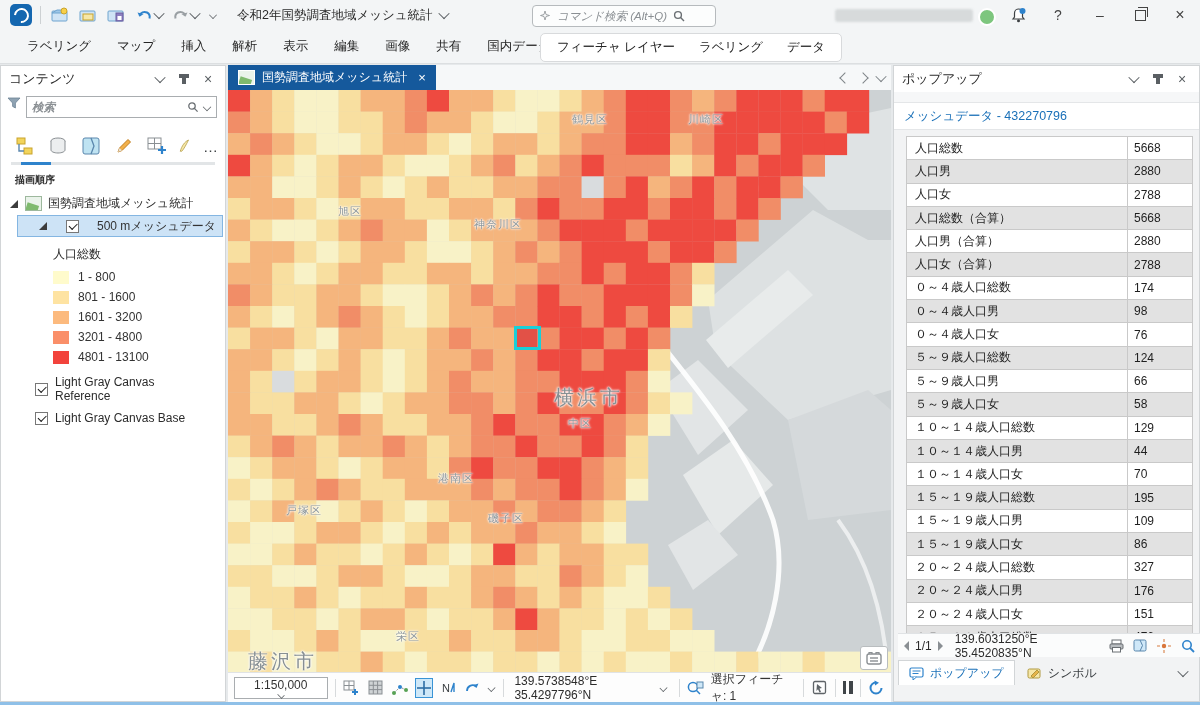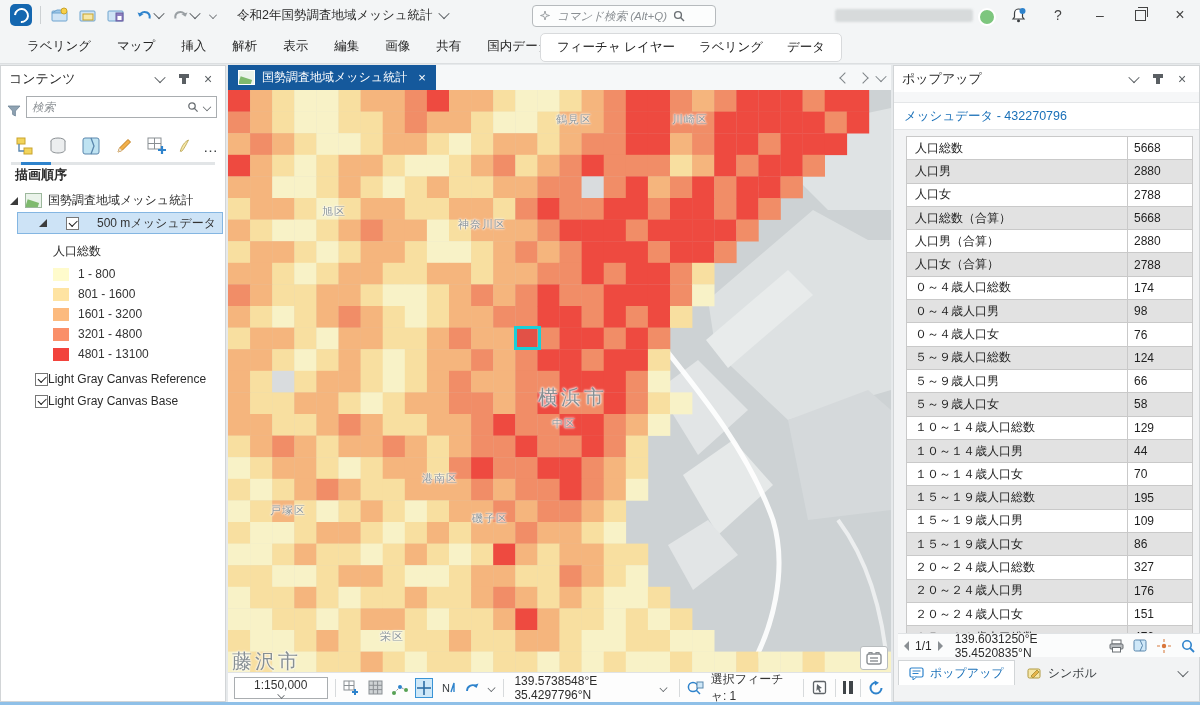--- a/index.html
+++ b/index.html
@@ -30,48 +30,48 @@
   .ctxtab{padding:0 12px;font-size:12.5px;color:#252525;line-height:25px;}
   
   .panel{position:absolute;background:#fff;border:1px solid #d2d5d7;box-sizing:border-box;}
   .phead{height:26px;display:flex;align-items:center;padding:0 8px;font-size:13px;color:#2b2b2b;}
   .phead .sp{flex:1;}
   .picon{width:18px;height:18px;display:flex;align-items:center;justify-content:center;color:#5a5f63;margin-left:6px;}
   .pin-glyph{display:inline-block;width:4px;height:10px;background:#5a5f63;position:relative;}
   .pin-glyph:before{content:"";position:absolute;left:-3px;top:0;width:10px;height:4px;background:#5a5f63;}
   
   #contents{left:0;top:65px;width:226px;height:637px;}
-  .searchrow{display:flex;align-items:flex-end;padding:4px 8px 2px 6px;gap:5px;}
+  .searchrow{display:flex;align-items:flex-start;padding:4px 8px 2px 6px;gap:5px;font-weight:bold;}
   .funnel{width:14px;height:14px;}
   .searchbox{flex:1;height:20px;border:1px solid #a9adb0;display:flex;align-items:center;padding:0 5px;gap:4px;background:#fff;}
   .searchbox .ph{flex:1;color:#8a8f93;font-style:italic;font-size:11.5px;}
   .ctoolbar{display:flex;align-items:flex-end;gap:9px;padding:8px 0 0 12px;height:30px;}
   .ctool{width:24px;height:24px;display:flex;align-items:center;justify-content:center;}
   .ctool-underline{height:3px;margin:4px 10px 0 10px;background:#e2e5e7;position:relative;}
   .ctool-underline .active{position:absolute;left:10px;top:0;width:30px;height:3px;background:#2e83cc;}
-  .cheading{font-weight:bold;font-size:13px;color:#2b2b2b;padding:1px 0 6px 14px;}
+  .cheading{font-weight:bold;font-size:10px;color:#2b2b2b;padding:8px 0 6px 14px;}
   .treerow{display:flex;align-items:center;gap:6px;height:21px;padding-left:8px;font-size:12px;color:#2b2b2b;}
   .expander{width:0;height:0;border-left:5px solid transparent;border-top:5px solid transparent;border-bottom:5px solid #3c3c3c;border-right:5px solid #3c3c3c;transform:scale(.8);}
   .mapthumb{width:15px;height:13px;background:#eaf3ea;border:1px solid #9db89d;position:relative;overflow:hidden;}
   .mapthumb:before{content:"";position:absolute;left:0;bottom:-3px;width:12px;height:9px;background:#7fba6e;transform:rotate(18deg);}
   .layer-sel{margin:1px 2px 1px 16px;background:#cde3f6;border:1px solid #84b6e2;height:20px;display:flex;align-items:center;gap:18px;padding-left:20px;}
   .cb{width:13px;height:13px;background:#fff;border:1px solid #777;box-sizing:border-box;position:relative;flex:none;}
   .cb:after{content:"";position:absolute;left:2px;top:2.5px;width:7px;height:3.5px;border-left:1.8px solid #1d1d1d;border-bottom:1.8px solid #1d1d1d;transform:rotate(-45deg);}
   .legend-title{padding:8px 0 4px 52px;color:#2b2b2b;}
   .legend-item{display:flex;align-items:center;gap:9px;padding:2px 0 2px 52px;height:16px;}
   .legend-sw{width:16px;height:13px;flex:none;}
-  .reflayer{display:flex;align-items:center;padding:8px 16px 0 34px;color:#2b2b2b;}
+  .reflayer{display:flex;align-items:center;gap:7px;padding:8px 16px 0 34px;color:#2b2b2b;}
   
   .tabbar{position:absolute;left:228px;top:65px;width:663px;height:25px;background:#f6f8f9;border-bottom:1px solid #dcdfe1;}
   .maptab{position:absolute;left:0;top:0;height:25px;background:#15599c;color:#fff;display:flex;align-items:center;gap:7px;padding:0 10px;font-size:12px;}
   .maptab .mapthumb{border-color:#fff;}
   .tabnav{position:absolute;right:6px;top:0;height:25px;display:flex;align-items:center;gap:10px;color:#7e8488;}
   .tabnav .chev{border-color:#7e8488;}
   #viewport{position:absolute;left:228px;top:90px;width:663px;height:582px;background:#cdd2d4;overflow:hidden;}
-  .map-label{position:absolute;color:#8e979b;font-size:11px;letter-spacing:1px;text-shadow:0 0 2px #fff,0 0 2px #fff,0 0 3px #fff;white-space:nowrap;}
+  .map-label{position:absolute;color:#8e979b;font-size:11px;letter-spacing:1px;text-shadow:0 0 2px #fff,0 0 2px #fff,0 0 3px #fff;white-space:nowrap;margin-left:16px;}
   .map-label.big{font-size:20px;color:#878f93;letter-spacing:3px;}
   #selbox{position:absolute;border:3px solid #19cfd8;background:rgba(25,207,216,.05);}
   .dockbtn{position:absolute;left:632px;top:556px;width:26px;height:22px;background:#fff;border:1px solid #b9bdbf;border-radius:3px;
            display:flex;align-items:center;justify-content:center;}
   
   .mstatus{position:absolute;left:228px;top:672px;width:663px;height:30px;background:#fdfdfd;border-top:1px solid #e0e3e5;
            display:flex;align-items:center;padding:0 6px;gap:7px;box-sizing:border-box;}
   .scalebox{width:92px;height:20px;border:1px solid #a9adb0;background:#fff;display:flex;align-items:center;padding:0 6px;justify-content:space-between;flex-direction:column;}
   .vsep{width:1px;height:18px;background:#d7dadc;}
   .sbicon{width:20px;height:20px;display:flex;align-items:center;justify-content:center;}

